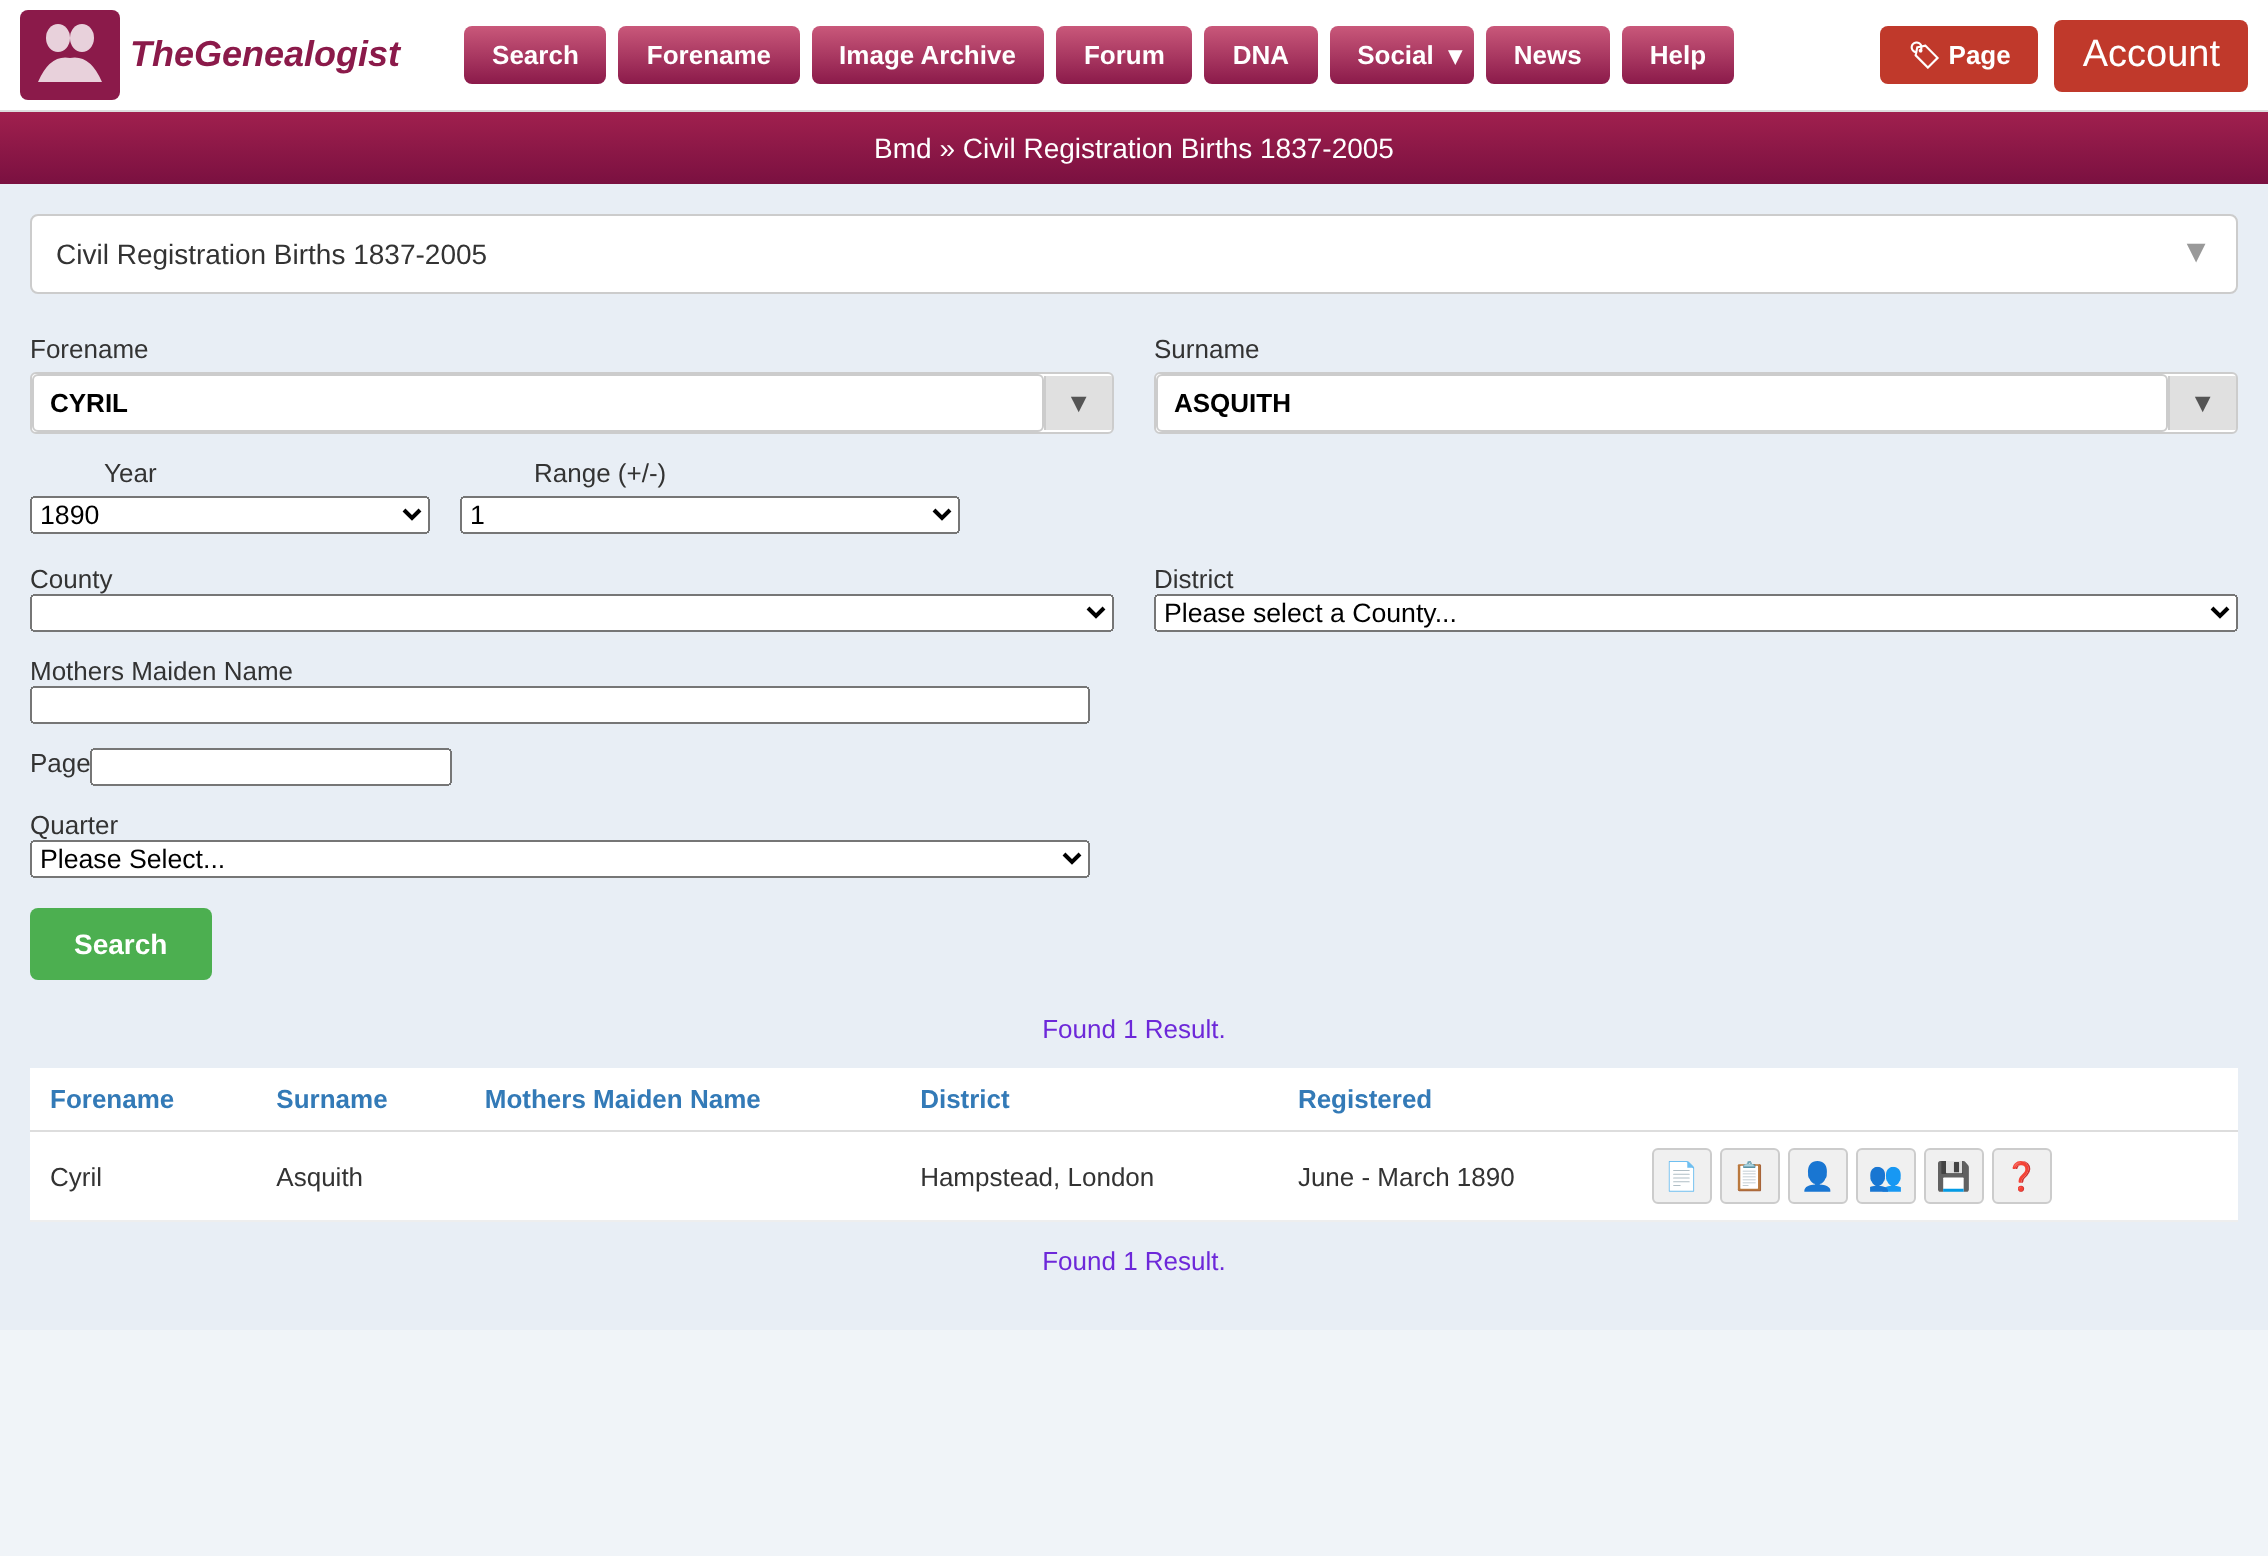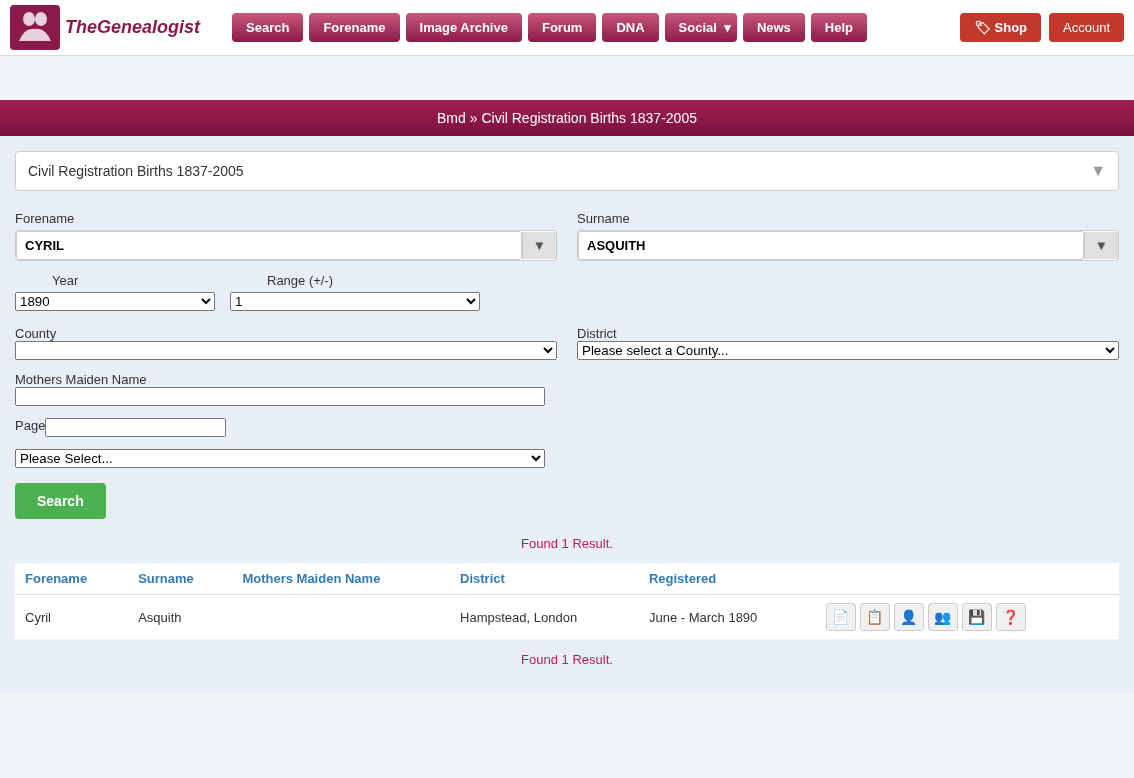--- a/index.html
+++ b/index.html
@@ -57,32 +57,31 @@
       font-size: 13px;
       cursor: pointer;
       font-weight: bold;
     }
     .account-btn {
       background: #c0392b;
       color: #fff;
       border: none;
       border-radius: 4px;
       padding: 7px 14px;
-      font-size: 13px;
+      font-size: 19px;
       cursor: pointer;
     }
 
     
     .breadcrumb-bar {
       background: linear-gradient(to bottom, #a0204e, #7a1040);
       color: #fff;
       text-align: center;
       padding: 10px;
       font-size: 14px;
-      margin-top: 44px;
     }
 
     
     .main-content {
       background: #e8eef5;
       padding: 15px;
     }
 
     
     .dataset-selector {
@@ -204,21 +203,21 @@
       font-size: 14px;
       cursor: pointer;
       font-weight: bold;
     }
 
     
     .results-summary {
       text-align: center;
       padding: 12px;
       font-size: 13px;
-      color: #be185d;
+      color: #6d28d9;
       background: #e8eef5;
     }
     .results-table {
       width: 100%;
       border-collapse: collapse;
       background: #fff;
     }
     .results-table thead tr {
       background: #fff;
     }
@@ -279,21 +278,21 @@
   <button class="nav-btn">Search</button>
   <button class="nav-btn">Forename</button>
   <button class="nav-btn">Image Archive</button>
   <button class="nav-btn">Forum</button>
   <button class="nav-btn">DNA</button>
   <button class="nav-btn social">Social</button>
   <button class="nav-btn">News</button>
   <button class="nav-btn">Help</button>
 
   <div class="header-right">
-    <button class="shop-btn">🏷 Shop</button>
+    <button class="shop-btn">🏷 Page</button>
     <button class="account-btn">Account</button>
   </div>
 </div>
 
 <div class="breadcrumb-bar">
   <span>Bmd</span>
   <span>»</span>
   <span>Civil Registration Births 1837-2005</span>
 </div>
 
@@ -368,20 +367,21 @@
     <div class="vol-page-row">
       <div class="page-group">
         <label>Page</label>
         <input type="text" value="" style="">
       </div>
     </div>
 
     
     <div class="quarter-row">
       <div class="quarter-group">
+        <label>Quarter</label>
         <select>
           <option value="">Please Select...</option>
         </select>
       </div>
     </div>
 
     
     <button class="search-btn">Search</button>
 
   </div>

